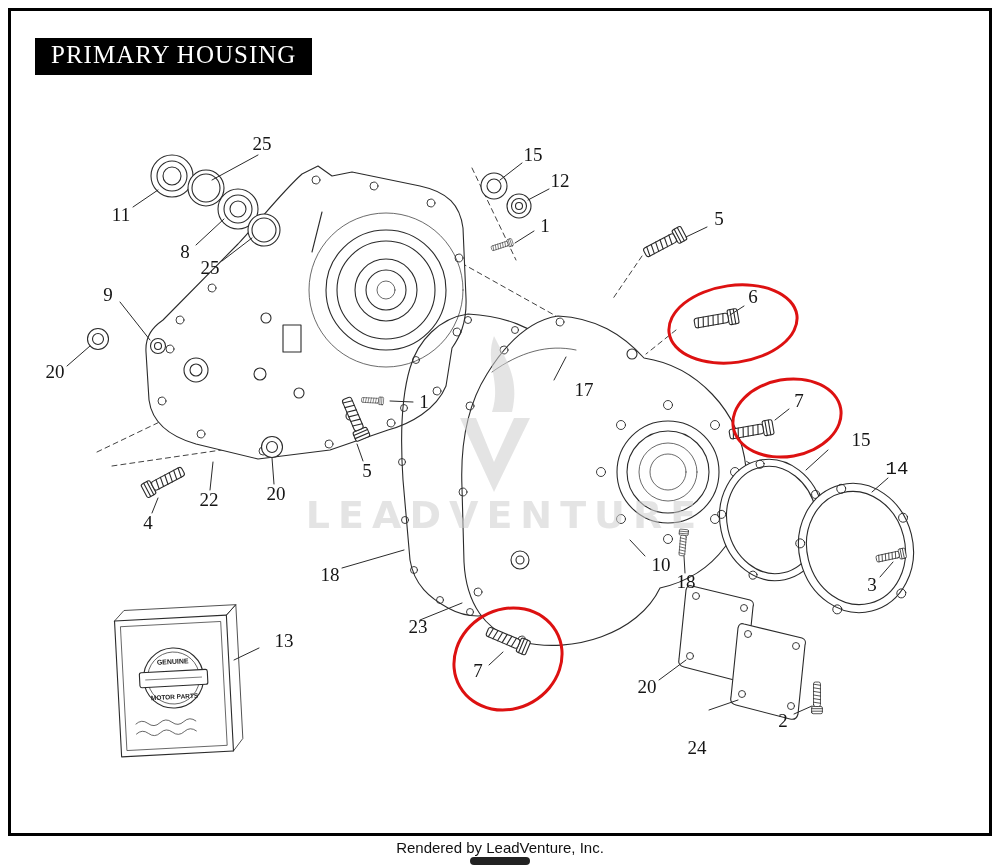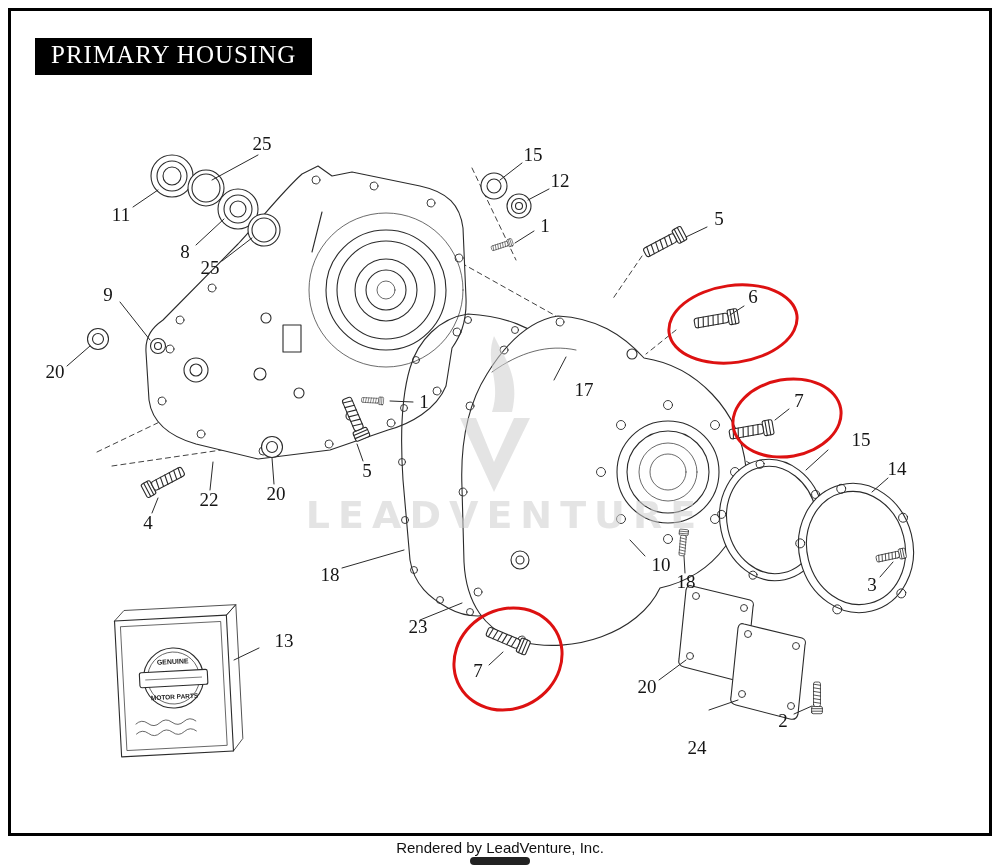--- a/index.html
+++ b/index.html
@@ -294,21 +294,21 @@
       <div class="callout" style="left: 545px; top: 226px;">1</div>
       <div class="callout" style="left: 719px; top: 219px;">5</div>
       <div class="callout" style="left: 753px; top: 297px;">6</div>
       <div class="callout" style="left: 108px; top: 295px;">9</div>
       <div class="callout" style="left: 55px; top: 372px;">20</div>
       <div class="callout" style="left: 548px; top: 390px; margin-left: 36px;">17</div>
       <div class="callout" style="left: 799px; top: 401px;">7</div>
       <div class="callout" style="left: 861px; top: 440px; text-align: right;">15</div>
       <div class="callout" style="left: 424px; top: 402px;">1</div>
       <div class="callout" style="left: 367px; top: 471px;">5</div>
-      <div class="callout" style="left: 897px; top: 469px;">14</div>
+      <div class="callout" style="left: 897px; top: 469px; font-family: Liberation Mono, monospace;">14</div>
       <div class="callout" style="left: 209px; top: 500px;">22</div>
       <div class="callout" style="left: 276px; top: 494px;">20</div>
       <div class="callout" style="left: 148px; top: 523px;">4</div>
       <div class="callout" style="left: 330px; top: 575px;">18</div>
       <div class="callout" style="left: 650px; top: 565px; margin-left: 11px;">10</div>
       <div class="callout" style="left: 686px; top: 582px;">18</div>
       <div class="callout" style="left: 872px; top: 585px;">3</div>
       <div class="callout" style="left: 407px; top: 627px; margin-left: 11px;">23</div>
       <div class="callout" style="left: 284px; top: 641px;">13</div>
       <div class="callout" style="left: 478px; top: 671px;">7</div>

